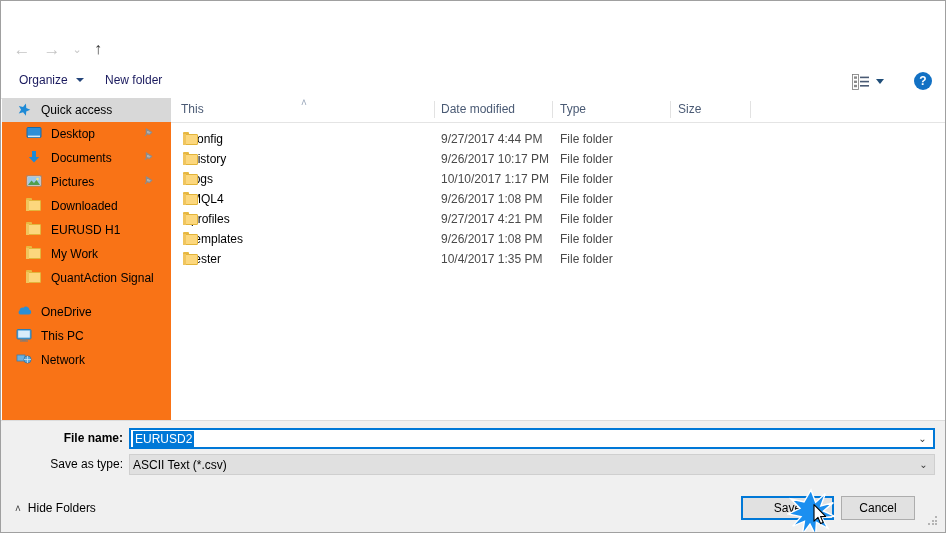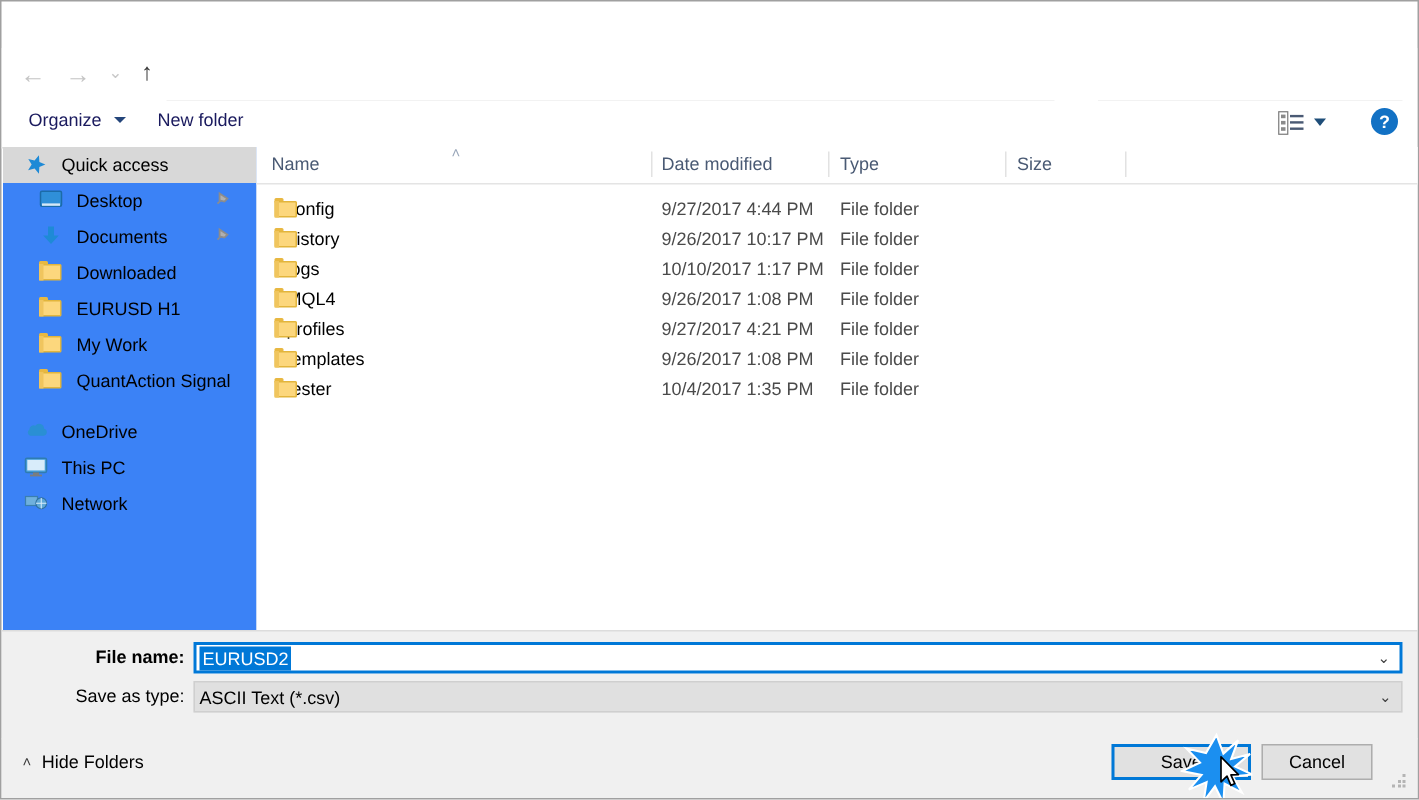--- a/index.html
+++ b/index.html
@@ -60,21 +60,21 @@
   .tb-newfolder{left:104px;}
   .tb-view{position:absolute;left:851px;top:7px;width:18px;height:16px;}
   .tb-view-caret{position:absolute;left:875px;top:12px;width:0;height:0;
             border-left:4.5px solid transparent;border-right:4.5px solid transparent;
             border-top:5px solid #1f4e79;}
   .tb-help{position:absolute;left:913px;top:5px;width:18px;height:18px;border-radius:50%;
            background:#1271c4;display:flex;align-items:center;justify-content:center;
            color:#fff;font-size:12px;font-weight:bold;}
 
   
-  .sidebar{position:absolute;left:1px;top:97px;width:169px;height:324px;background:#3b82f6;
+  .sidebar{position:absolute;left:1px;top:97px;width:169px;height:324px;background:#f97316;
            border-right:1px solid #e4e4e4;overflow:hidden;}
   .sb-item{position:relative;height:24px;display:flex;align-items:center;padding-left:14px;
            font-size:12px;color:#000;cursor:default;}
   .sb-item.selected{background:#d8d8d8;}
   .sb-ico{width:18px;height:16px;margin-right:7px;position:relative;flex:none;}
   .sb-label{white-space:nowrap;overflow:hidden;}
   .sb-pin{position:absolute;right:16px;top:5px;width:12px;height:12px;color:#8c8c8c;
           font-size:11px;line-height:1;}
   .sb-indent{padding-left:24px;}
   .sb-gap{height:10px;}
@@ -238,20 +238,36 @@
         </svg>
       </span>
       <span class="sb-label">Documents</span>
       <span class="sb-pin">
         <svg width="11" height="11" viewBox="0 0 11 11">
             <path d="M2 8.8 L4.4 6.4 M3.4 2 L8.6 5.4 L6.6 7.4 L3.4 6.6 Z" stroke="#8c8c8c" stroke-width="1.2" fill="#b0b0b0"></path>
           </svg>
       </span>
     </div>
 
+    <div class="sb-item sb-indent">
+      <span class="sb-ico">
+        <svg width="16" height="14" viewBox="0 0 16 14">
+          <rect x="1" y="2" width="14" height="10" fill="#fff" stroke="#8a8a8a" stroke-width="1"></rect>
+          <rect x="2" y="3" width="12" height="8" fill="#9dc9e8"></rect>
+          <path d="M2 11 L5.5 6.5 L8 9 L10.5 6 L14 11 Z" fill="#4f9e4f"></path>
+          <circle cx="11.5" cy="5" r="1.3" fill="#ffe27a"></circle>
+        </svg>
+      </span>
+      <span class="sb-label">Pictures</span>
+      <span class="sb-pin">
+        <svg width="11" height="11" viewBox="0 0 11 11">
+            <path d="M2 8.8 L4.4 6.4 M3.4 2 L8.6 5.4 L6.6 7.4 L3.4 6.6 Z" stroke="#8c8c8c" stroke-width="1.2" fill="#b0b0b0"></path>
+          </svg>
+      </span>
+    </div>
 
     <div class="sb-item sb-indent">
       <span class="sb-ico">
         <div class="folder">
             <div class="tab"></div>
             <div class="body"></div>
             <div class="shade"></div>
           </div>
       </span>
       <span class="sb-label">Downloaded</span>
@@ -316,21 +332,21 @@
           <path d="M8 7.5 h7 M11.5 4 v7" stroke="#d8ecfa" stroke-width=".7"></path>
         </svg>
       </span>
       <span class="sb-label">Network</span>
     </div>
   </div>
 
   <div class="filelist">
     <div class="colhead">
       <div class="sortcaret">˄</div>
-      <div class="ch" style="left:10px;">Name</div>
+      <div class="ch" style="left:10px;">This</div>
       <div class="ch-div" style="left:263px;"></div>
       <div class="ch" style="left:270px;">Date modified</div>
       <div class="ch-div" style="left:381px;"></div>
       <div class="ch" style="left:389px;">Type</div>
       <div class="ch-div" style="left:499px;"></div>
       <div class="ch" style="left:507px;">Size</div>
       <div class="ch-div" style="left:579px;"></div>
     </div>
 
     <div style="height:6px;"></div>

